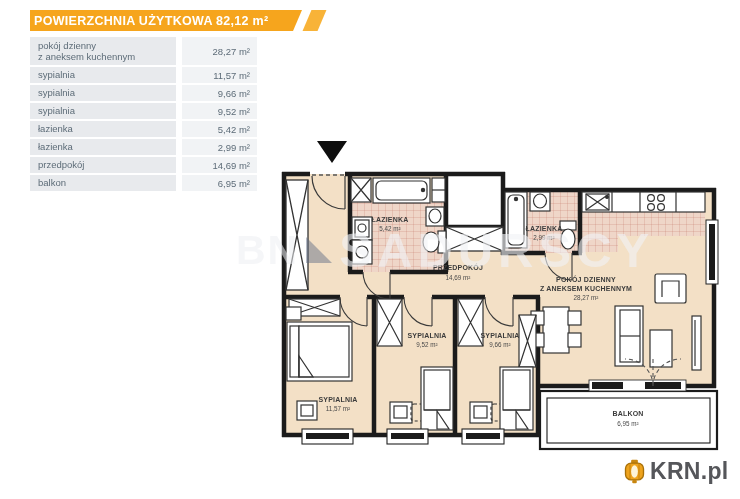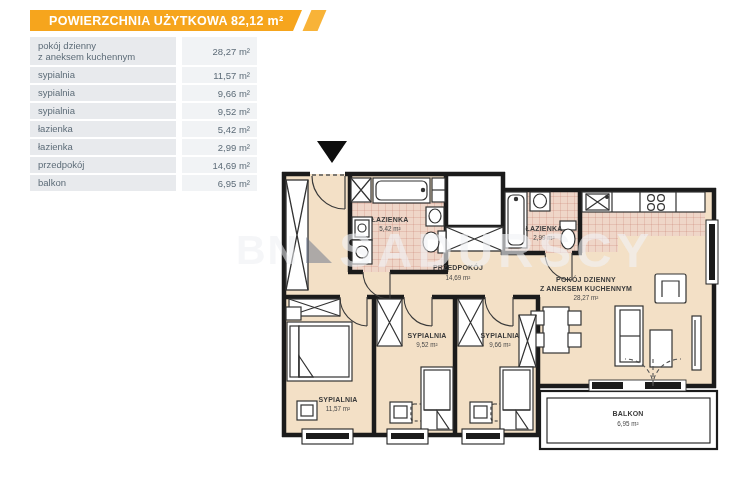--- a/index.html
+++ b/index.html
@@ -1,21 +1,21 @@
 <!DOCTYPE html>
 <html><head>
 <meta charset="utf-8">
 <style>
   html,body{margin:0;padding:0;background:#fff;}
   .page{position:relative;width:740px;height:499px;background:#fff;overflow:hidden;
         font-family:"Liberation Sans",sans-serif;}
   
   .hdr{position:absolute;left:30px;top:10px;width:272px;height:21px;background:#f6a51d;
        clip-path:polygon(0 0,100% 0,calc(100% - 9px) 100%,0 100%);
-       display:flex;align-items:center;padding-left:19px;box-sizing:border-box;
+       display:flex;align-items:center;padding-left:4px;box-sizing:border-box;
        color:#fff;font-size:12.5px;font-weight:700;letter-spacing:.3px;white-space:nowrap;}
   .hdr-accent{position:absolute;left:307px;top:10px;width:15px;height:21px;background:#f8b338;
        transform:skewX(-23deg);}
   
   .legend{position:absolute;left:30px;top:37px;width:229px;}
   .lrow{display:flex;height:16px;margin-bottom:2px;}
   .lrow.tall{height:28px;}
   .lrow .lab{width:146px;background:#e8eaed;color:#5d6c78;font-size:9.5px;
        padding-left:8px;box-sizing:border-box;display:flex;align-items:center;
        white-space:pre-line;line-height:1.2;}
@@ -325,14 +325,24 @@
       <text class="roomarea" x="628" y="426">6,95 m²</text>
     </g>
   </svg>
 
   <div class="wm">
     <span class="wm-pre">BN</span>
     <span class="wm-tri"></span>
     <span class="wm-txt">SADURSCY</span>
   </div>
 
+  <div class="krn">
+    <svg width="27" height="27" viewBox="0 0 24 24">
+      <rect x="9" y="1.5" width="6" height="3.5" rx="1" fill="#c8860f"></rect>
+      <rect x="4" y="4.5" width="16" height="15" rx="5" fill="#eea31d" stroke="#a87008" stroke-width="1.2"></rect>
+      <ellipse cx="12" cy="12" rx="3" ry="5.5" fill="#fdf3d7"></ellipse>
+      <path d="M8,5.5 V19 M16,5.5 V19" stroke="#c8860f" stroke-width="1" fill="none"></path>
+      <rect x="10" y="19.5" width="4" height="3" rx="1" fill="#c8860f"></rect>
+    </svg>
+    <span class="krn-txt">KRN.pl</span>
+  </div>
 
 </div>
 
 </body></html>

